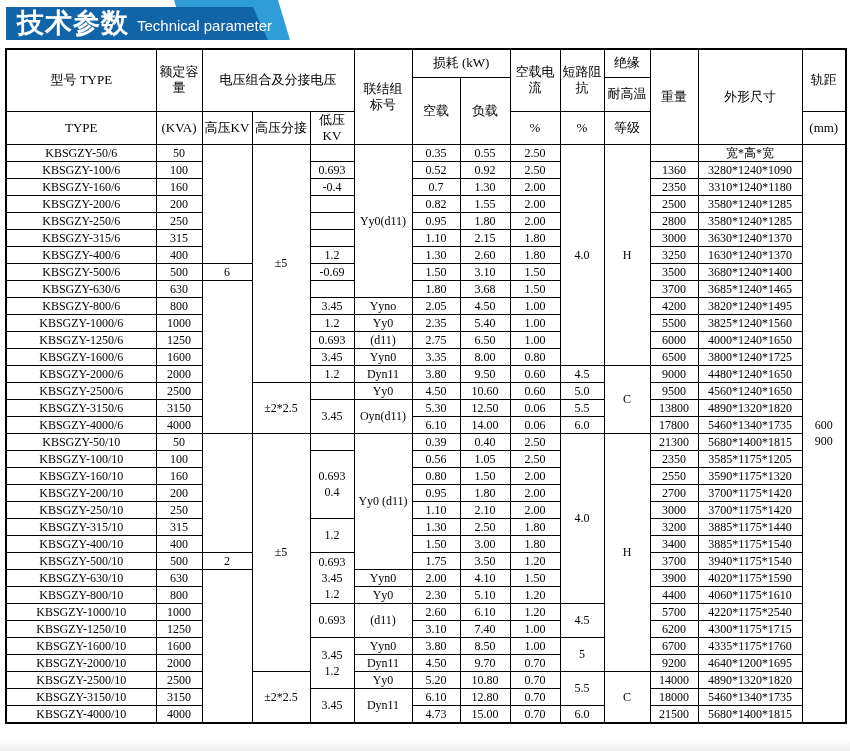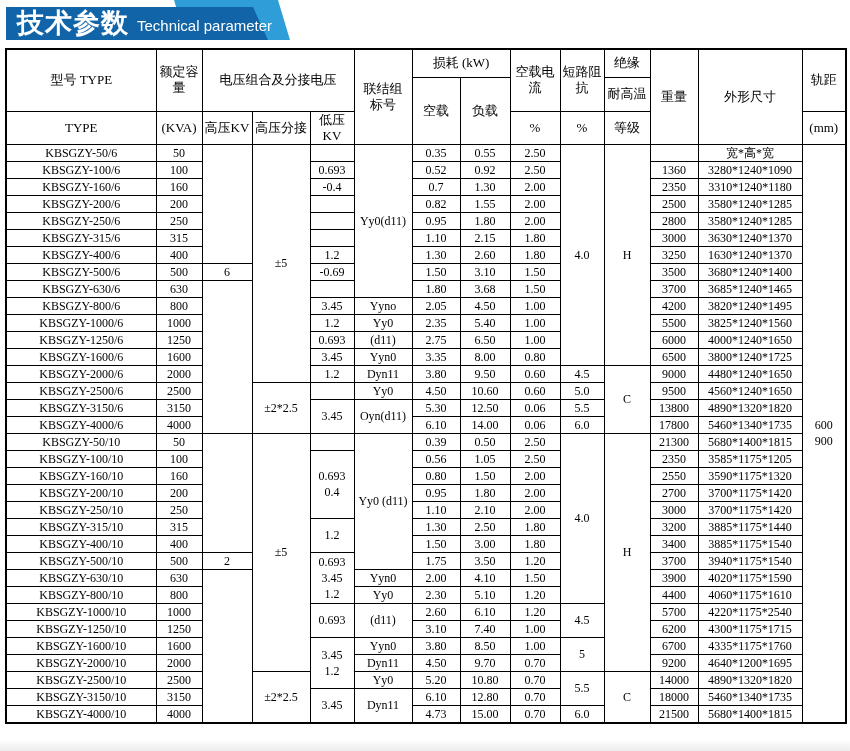--- a/index.html
+++ b/index.html
@@ -311,21 +311,21 @@
         <td>5460*1340*1735</td>
       </tr>
       <tr>
         <td>KBSGZY-50/10</td>
         <td>50</td>
         <td rowspan="7"></td>
         <td rowspan="14">±5</td>
         <td></td>
         <td rowspan="8">Yy0 (d11)</td>
         <td>0.39</td>
-        <td>0.50</td>
+        <td>0.40</td>
         <td>2.50</td>
         <td rowspan="10">4.0</td>
         <td rowspan="14">H</td>
         <td>21300</td>
         <td>5680*1400*1815</td>
       </tr>
       <tr>
         <td>KBSGZY-100/10</td>
         <td>100</td>
         <td rowspan="4">0.693

